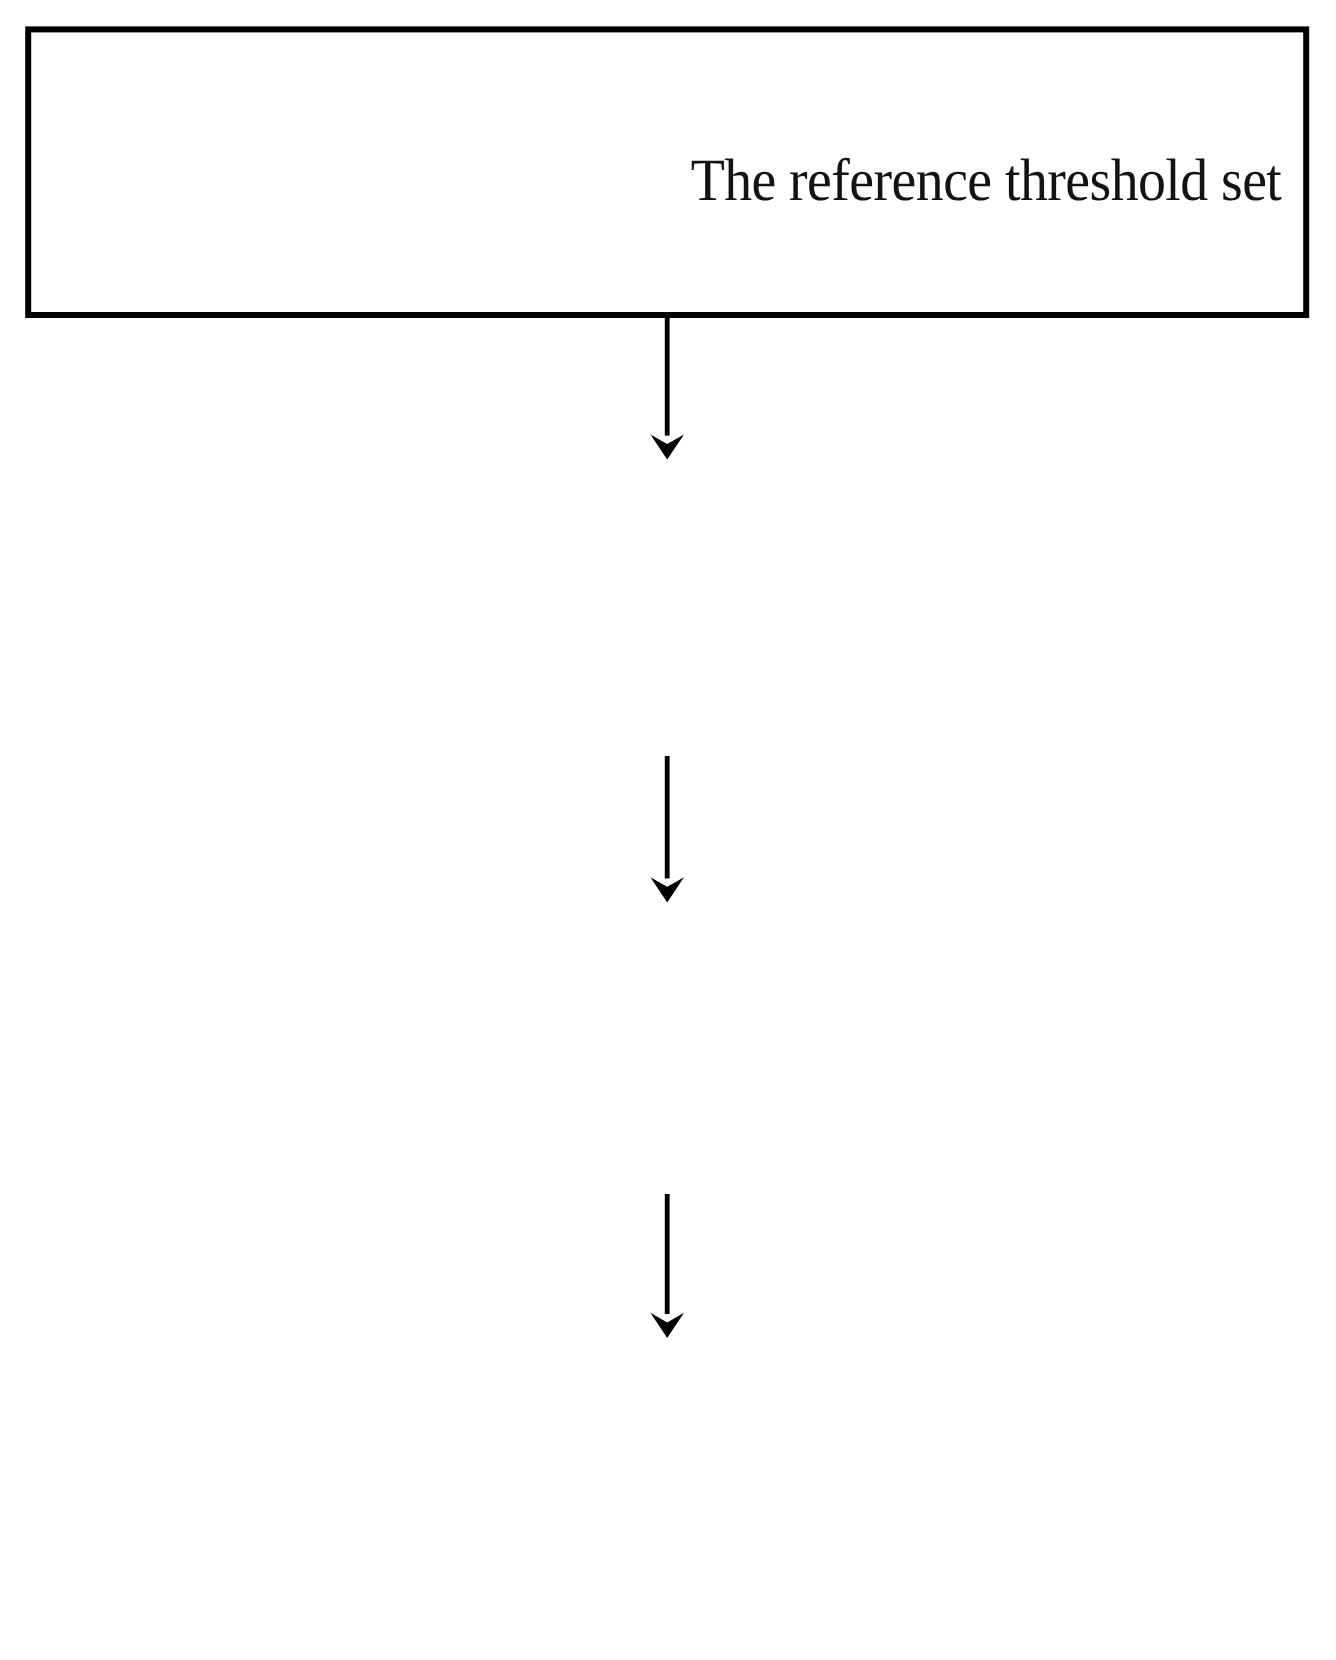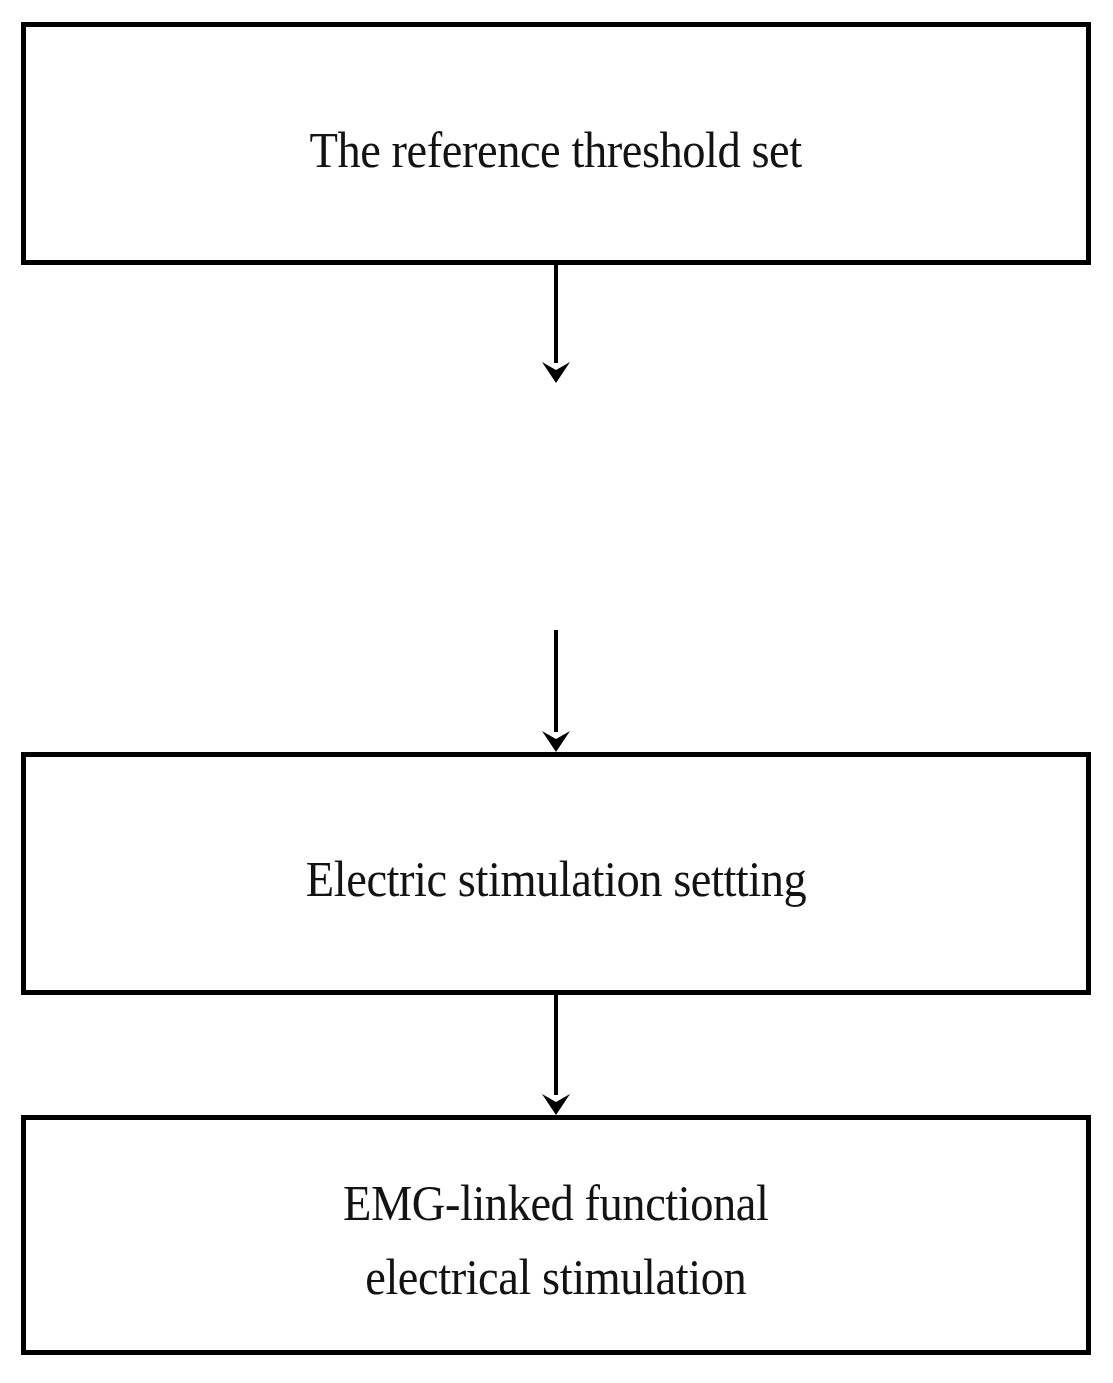--- a/index.html
+++ b/index.html
@@ -16,21 +16,21 @@
     overflow: hidden;
     font-family: "Liberation Serif", "DejaVu Serif", serif;
   }
   .node {
     position: absolute;
     box-sizing: border-box;
     border: 5px solid #000000;
     background: #ffffff;
     display: flex;
     align-items: center;
-    justify-content: center;
+    justify-content: flex-end;
   }
   .node-label {
     text-align: center;
     color: #131313;
     font-size: 50px;
     line-height: 74px;
     font-family: "Liberation Serif", "DejaVu Serif", serif;
     letter-spacing: -0.5px;
     white-space: pre-line;
     transform: scaleX(0.93);
@@ -99,31 +99,24 @@
 
   <div class="connector" id="conn-2">
     <div class="shaft"></div>
     <div class="head">
       <svg width="30" height="22" viewBox="0 0 30 22" xmlns="http://www.w3.org/2000/svg">
         <path d="M 1 1 L 15 22 L 29 1 L 15 9 Z" fill="#000000"></path>
       </svg>
     </div>
   </div>
 
-  <div class="node" id="node-3">
-    <div class="node-label">Electric stimulation settting</div>
-  </div>
 
   <div class="connector" id="conn-3">
     <div class="shaft"></div>
     <div class="head">
       <svg width="30" height="22" viewBox="0 0 30 22" xmlns="http://www.w3.org/2000/svg">
         <path d="M 1 1 L 15 22 L 29 1 L 15 9 Z" fill="#000000"></path>
       </svg>
     </div>
   </div>
 
-  <div class="node" id="node-4">
-    <div class="node-label">EMG-linked functional
-electrical stimulation</div>
-  </div>
 
 </div>
 
 </body></html>

